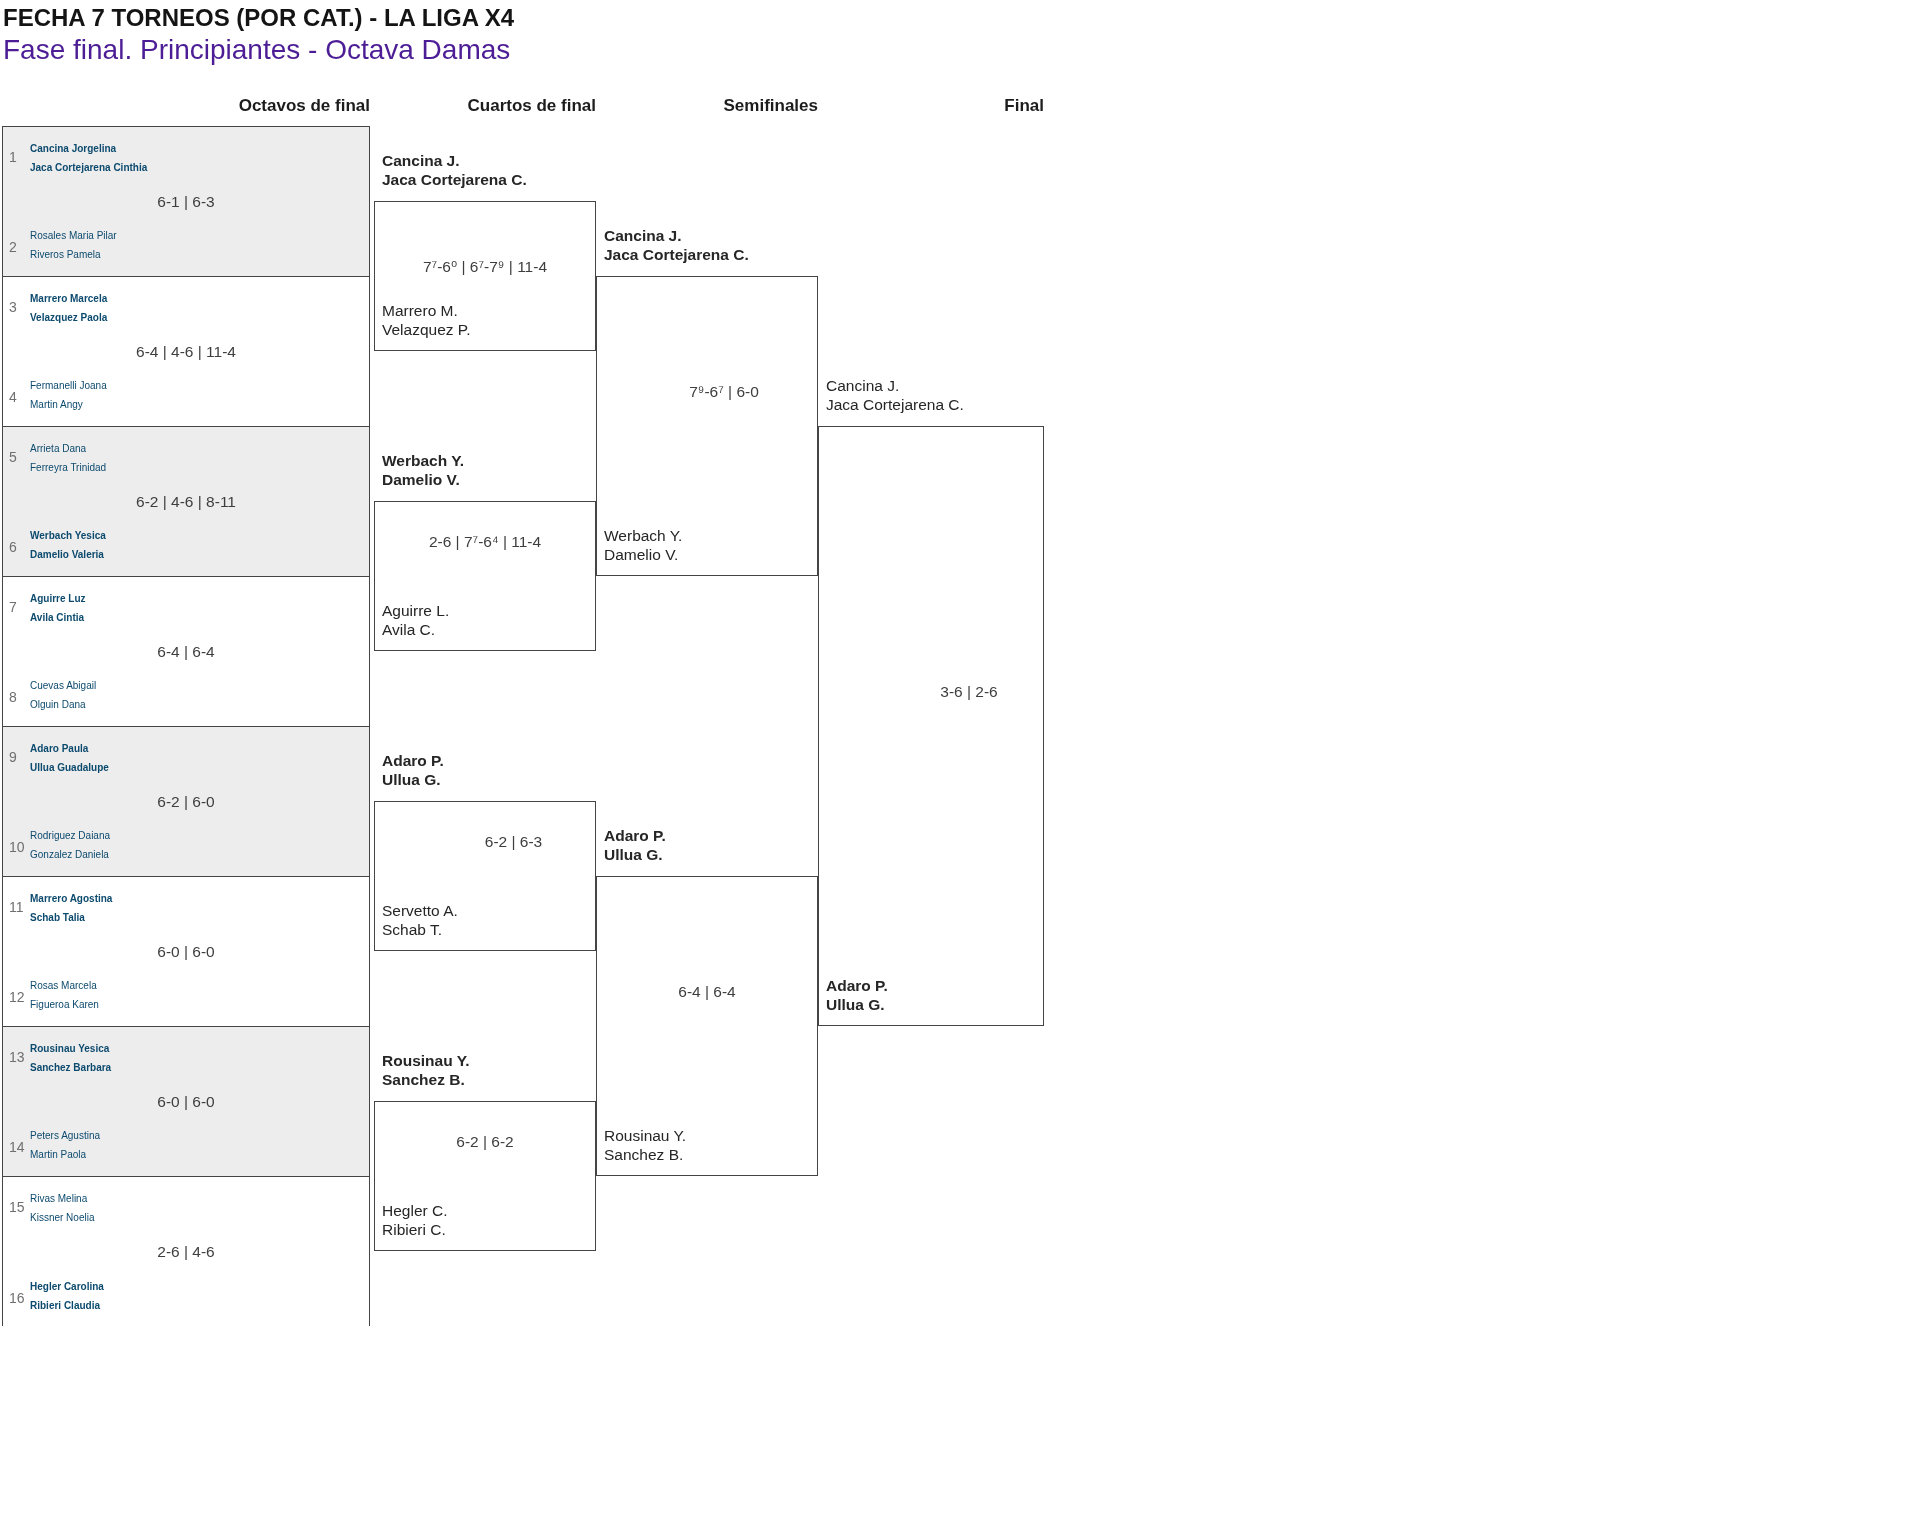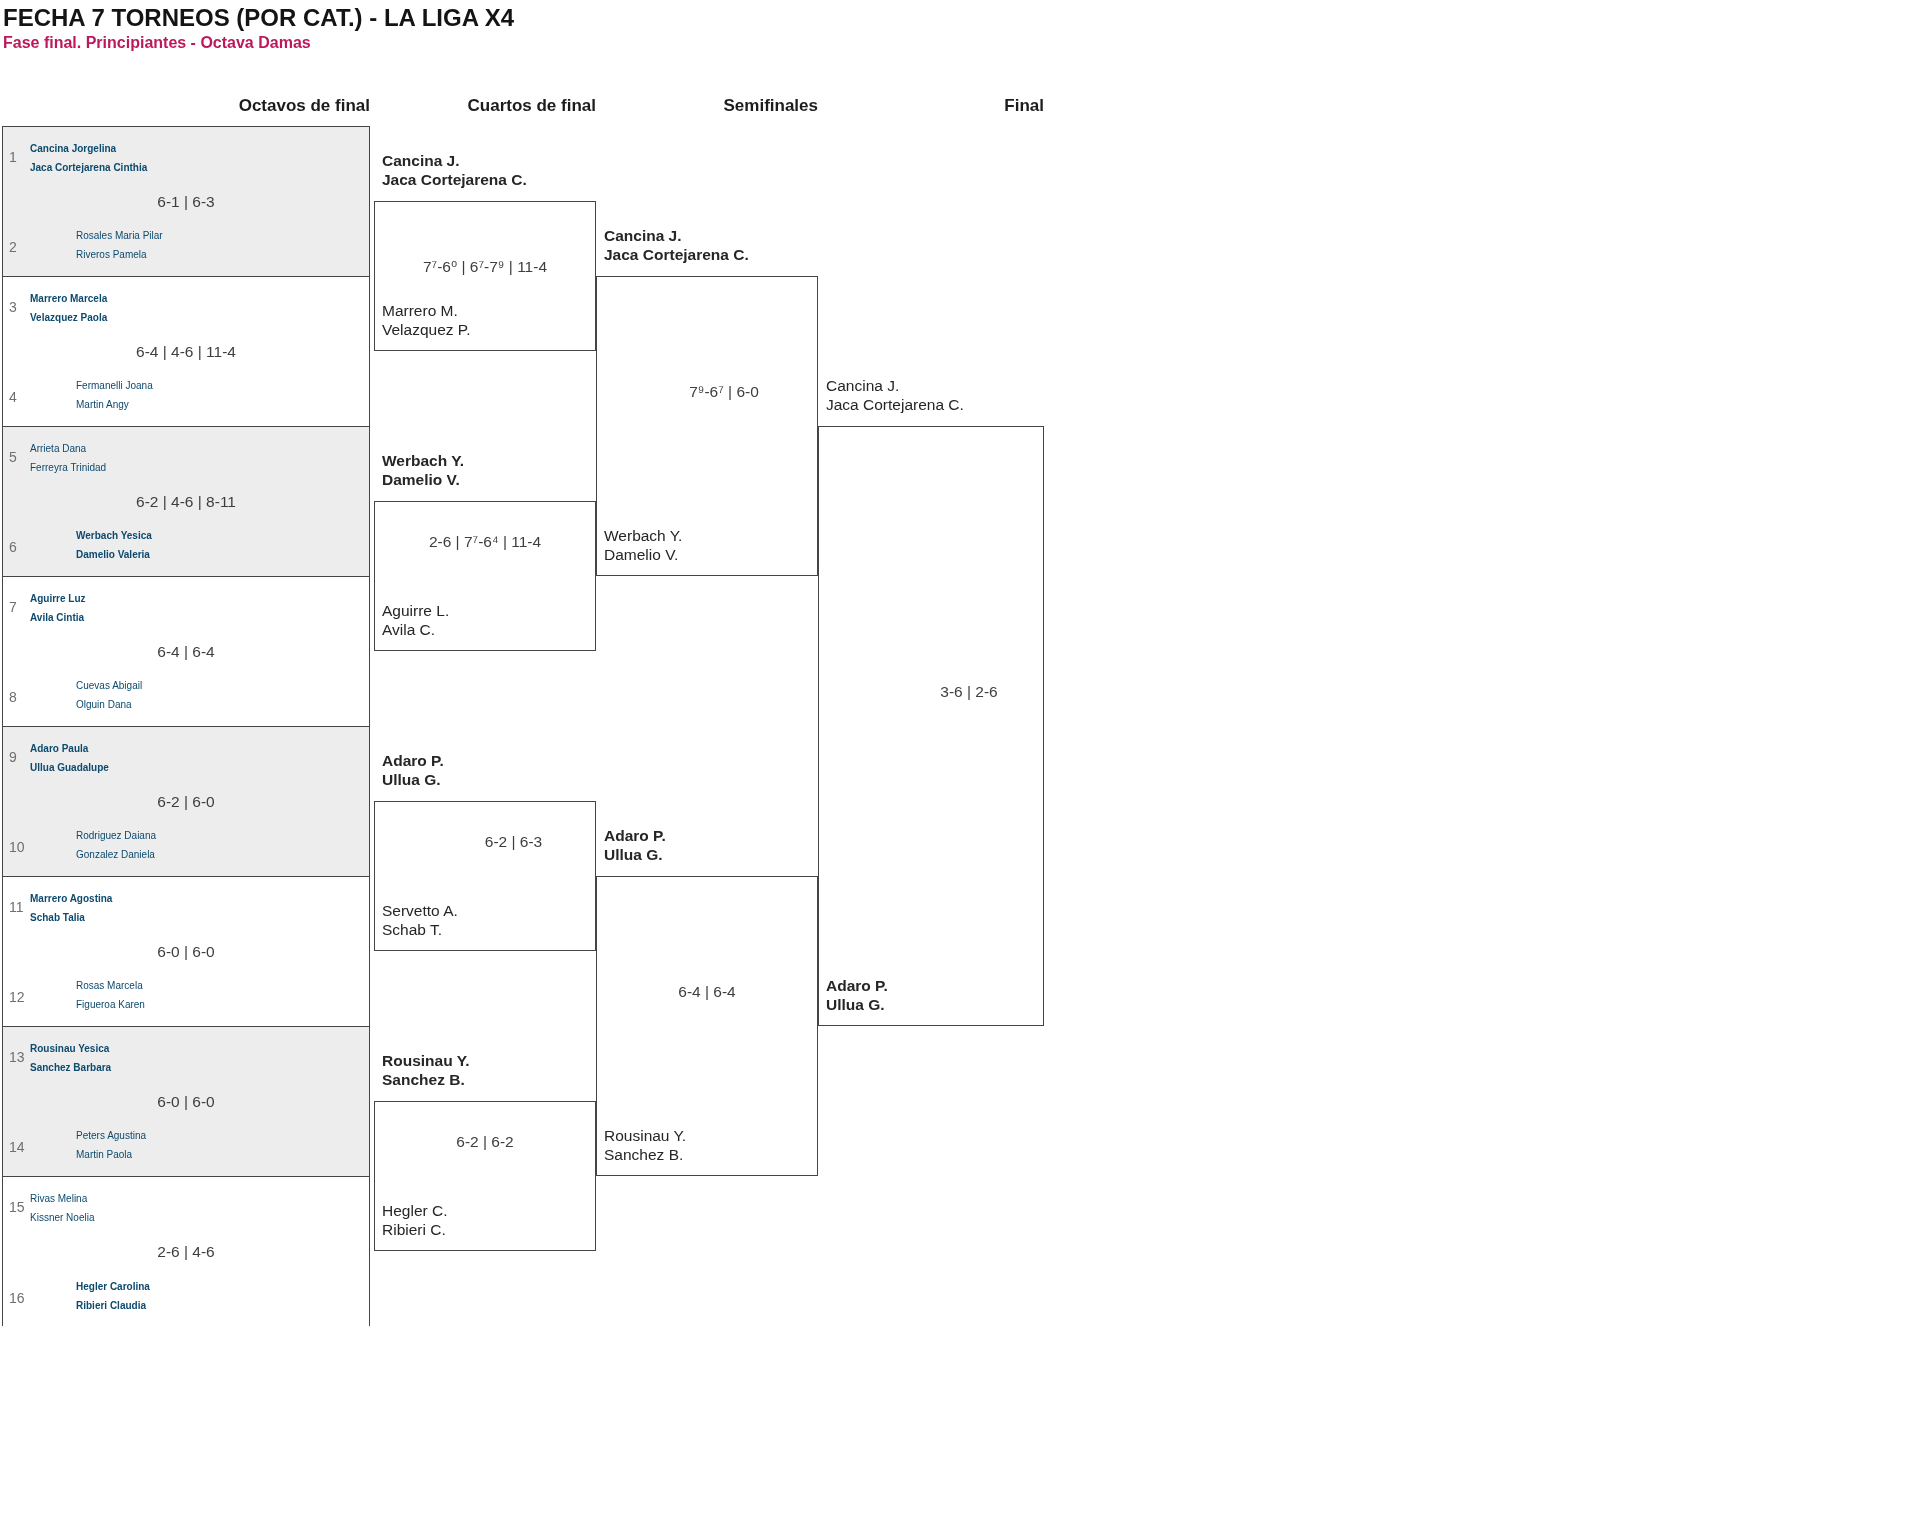--- a/index.html
+++ b/index.html
@@ -1,21 +1,21 @@
 <!DOCTYPE html>
 <html><head>
 <meta charset="utf-8">
 <style>
   html,body{margin:0;padding:0;background:#fff;}
   #stage{
     position:relative;width:1920px;height:1525px;background:#fff;overflow:hidden;
     font-family:"Liberation Sans","DejaVu Sans",sans-serif;
   }
   .t1{position:absolute;left:3px;top:4px;font-size:24px;font-weight:bold;color:#141414;white-space:nowrap;}
-  .t2{position:absolute;left:3px;top:34px;font-size:16px;font-weight:bold;color:#be185d;white-space:nowrap;}
+  .t2{position:absolute;left:3px;top:34px;font-size:28px;font-weight:normal;color:#4c1d95;white-space:nowrap;}
 
   .colhead{position:absolute;top:96px;text-align:right;font-size:17px;font-weight:bold;color:#1c1c1c;}
   .ch-oct{left:2px;width:368px;}
   .ch-qf{left:374px;width:222px;}
   .ch-sf{left:596px;width:222px;}
   .ch-f{left:818px;width:226px;}
 
   
   .logo{position:absolute;left:1688px;top:4px;width:232px;height:76px;}
   .dot{position:absolute;border-radius:50%;}
@@ -31,21 +31,21 @@
   .octcol{position:absolute;left:2px;top:126px;width:368px;height:1200px;
           border:1px solid #454545;box-sizing:border-box;}
   .omatch{position:relative;height:150px;border-bottom:1px solid #454545;box-sizing:border-box;background:#fff;}
   .omatch:last-child{border-bottom:none;}
   .omatch.shaded{background:#ededed;}
   .seed{position:absolute;left:6px;font-size:14px;color:#6f6f6f;}
   .seed.sa{top:22px;}
   .seed.sb{bottom:21px;}
   .team{position:absolute;left:27px;font-size:10px;line-height:19px;color:#0c4a6e;}
   .team.ta{top:12px;}
-  .team.tb{bottom:12px;margin-left:46px;}
+  .team.tb{bottom:12px;}
   .win{font-weight:bold;}
   .oscore{position:absolute;left:0;right:0;top:50%;transform:translateY(-50%);
           text-align:center;font-size:15.5px;color:#3e3e3e;}
 
   
   .rbox{position:absolute;border:1px solid #454545;box-sizing:border-box;background:transparent;}
   .qf1{left:374px;top:201px;width:222px;height:150px;}
   .qf2{left:374px;top:501px;width:222px;height:150px;}
   .qf3{left:374px;top:801px;width:222px;height:150px;}
   .qf4{left:374px;top:1101px;width:222px;height:150px;}

